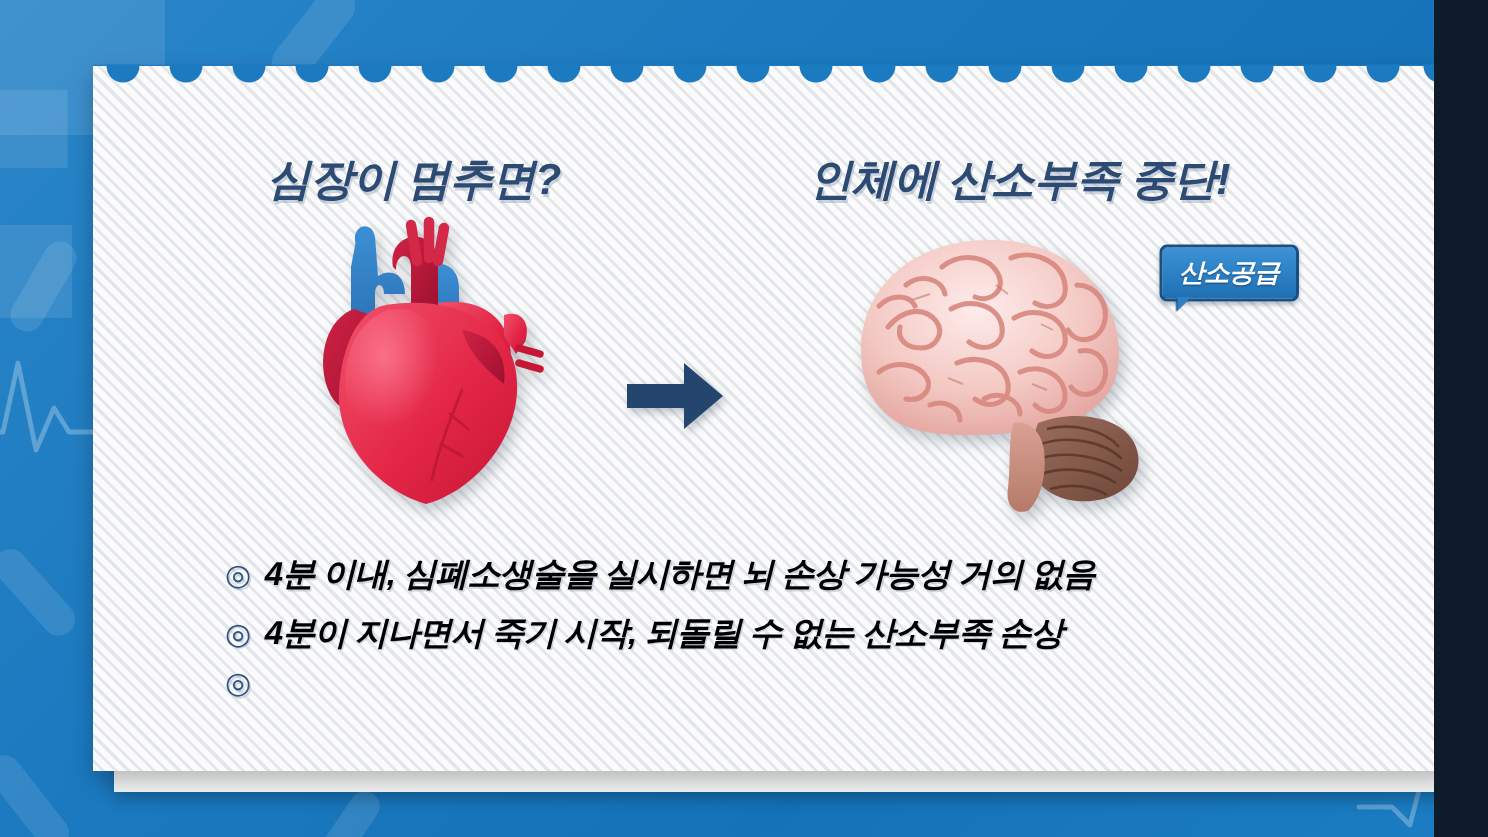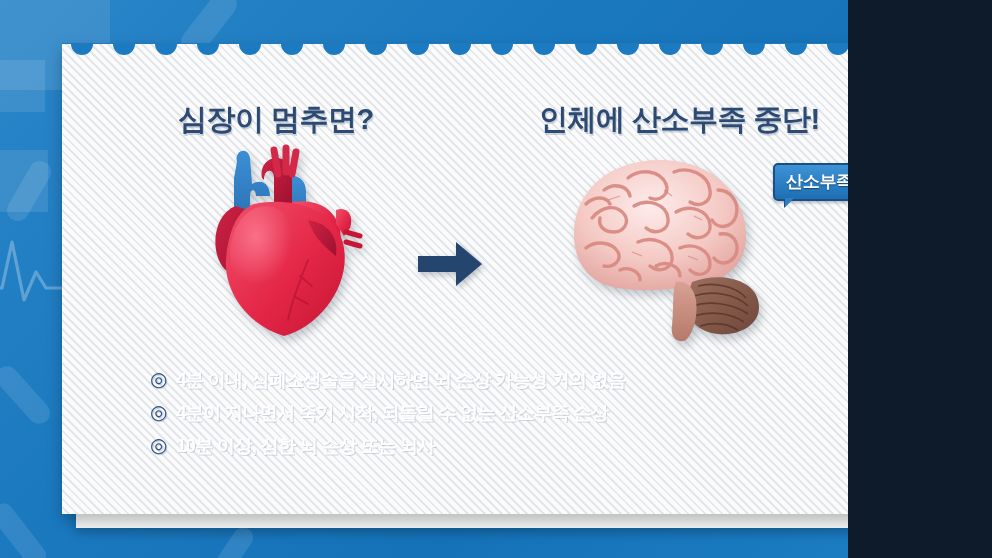--- a/index.html
+++ b/index.html
@@ -2,25 +2,26 @@
 <html><head>
 <meta charset="utf-8">
 <style>
   html, body {
     margin: 0;
     padding: 0;
     background: #0d1b2a;
   }
   #stage {
     position: relative;
-    width: 848px;
+    width: 956px;
     height: 558px;
     overflow: hidden;
     font-family: "Liberation Sans", "DejaVu Sans", sans-serif;
     background: #1c7ac0;
+    font-style: italic;
   }
 
   
   .bg {
     position: absolute;
     inset: 0;
     background: linear-gradient(135deg, #2b86c9 0%, #1b79bf 38%, #1572b8 70%, #1b7cc2 100%);
   }
   .bg-block {
     position: absolute;
@@ -162,24 +163,24 @@
     white-space: nowrap;
   }
   .bullet-mark {
     font-size: 20px;
     font-weight: 700;
     color: #2f5280;
     line-height: 1;
     text-shadow: 1px 1px 0 rgba(140,160,185,0.4);
   }
   .bullet-text {
-    font-size: 18px;
+    font-size: 22px;
     font-weight: 700;
     letter-spacing: -0.6px;
-    color: #ffffff;
+    color: #000000;
     text-shadow: 1px 1px 0 rgba(140,160,185,0.38);
   }
 </style>
 </head>
 <body>
 
 <div id="stage">
 
   <div class="bg"></div>
 
@@ -340,36 +341,35 @@
       <path d="M124,150 C142,144 166,148 180,158"></path>
       <path d="M126,160 C144,154 164,158 176,166"></path>
       <path d="M132,170 C146,166 160,168 170,174"></path>
     </g>
 
     <path d="M108,126 C116,124 126,130 128,144 C130,160 126,176 118,184
              C110,188 102,182 104,170 C106,154 104,134 108,126 Z" fill="url(#bs)"></path>
   </svg>
 
   <div id="oxygen-badge">
-    <span>산소부족</span>
+    <span>산소공급</span>
     <span id="badge-tail"></span>
   </div>
 
   <div id="bullet-list">
 
     <div class="bullet-row">
       <span class="bullet-mark">◎</span>
       <span class="bullet-text">4분 이내, 심폐소생술을 실시하면 뇌 손상 가능성 거의 없음</span>
     </div>
 
     <div class="bullet-row">
       <span class="bullet-mark">◎</span>
       <span class="bullet-text">4분이 지나면서 죽기 시작, 되돌릴 수 없는 산소부족 손상</span>
     </div>
 
     <div class="bullet-row">
       <span class="bullet-mark">◎</span>
-      <span class="bullet-text">10분 이상, 심한 뇌 손상 또는 뇌사</span>
     </div>
 
   </div>
 
 </div>
 
 </body></html>

